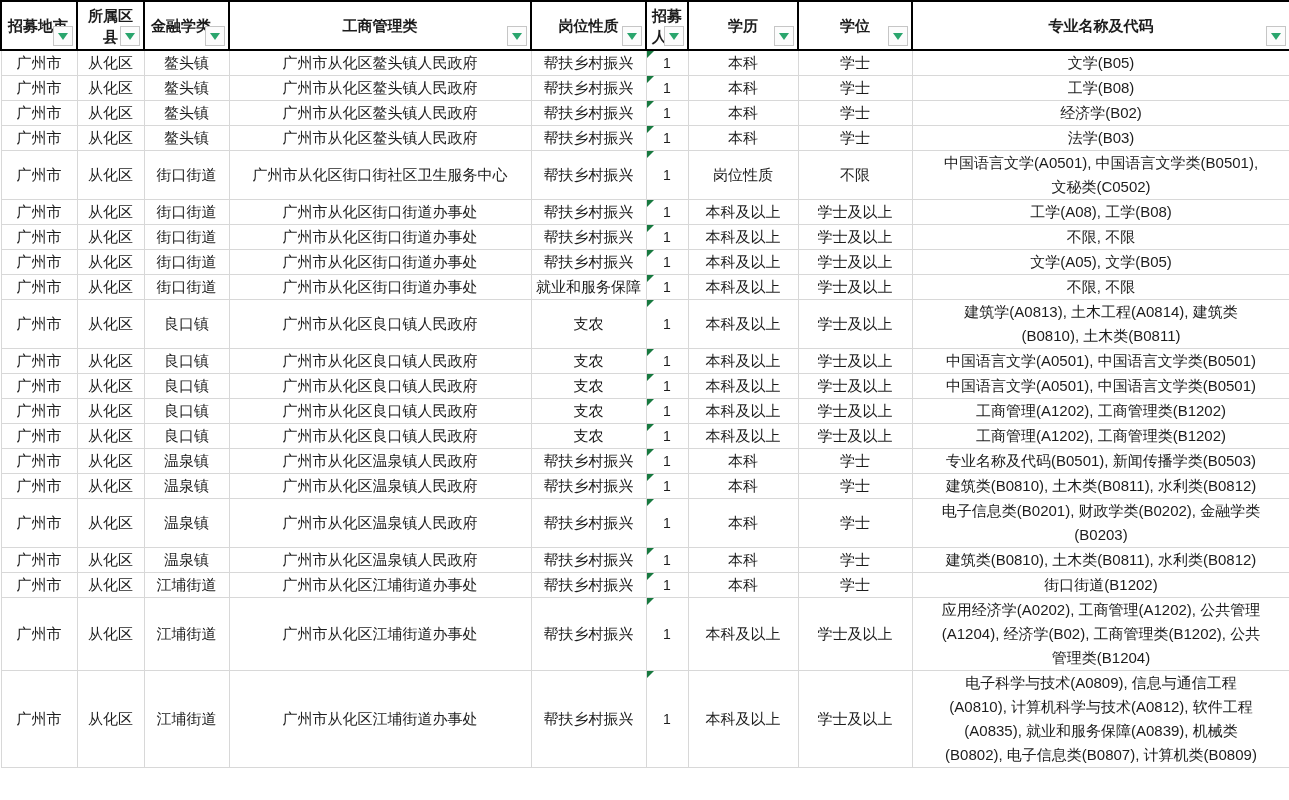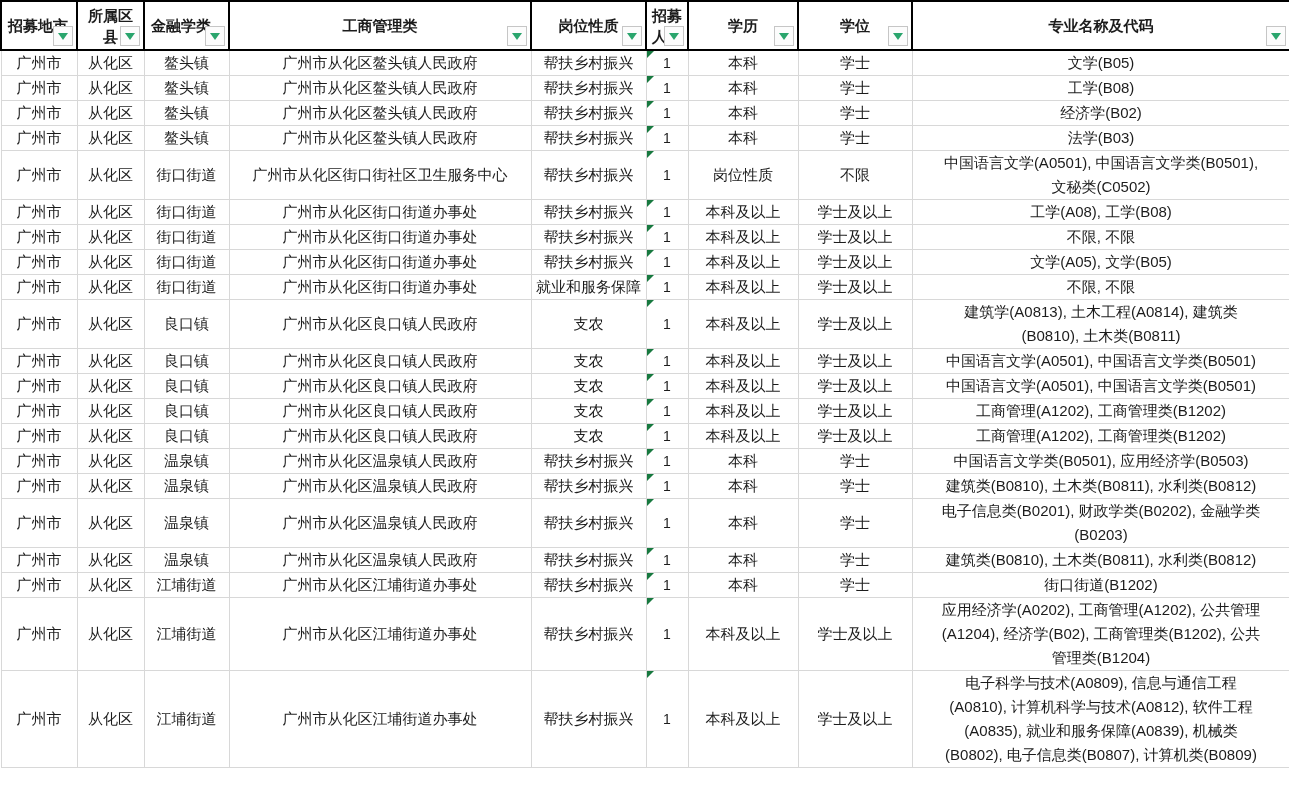--- a/index.html
+++ b/index.html
@@ -342,21 +342,21 @@
     <td><span class="cell-text">从化区</span></td>
     <td><span class="cell-text">温泉镇</span></td>
     <td><span class="cell-text">广州市从化区温泉镇人民政府</span></td>
     <td><span class="cell-text">帮扶乡村振兴</span></td>
     <td class="col-count">
       <span class="flag"></span>
       <span class="cell-text">1</span>
     </td>
     <td><span class="cell-text">本科</span></td>
     <td><span class="cell-text">学士</span></td>
-    <td class="col-majors"><span class="cell-text">中国语言文学类(B0501), 应用经济学(B0503)</span></td>
+    <td class="col-majors"><span class="cell-text">专业名称及代码(B0501), 新闻传播学类(B0503)</span></td>
   </tr>
         <tr>
     <td><span class="cell-text">广州市</span></td>
     <td><span class="cell-text">从化区</span></td>
     <td><span class="cell-text">温泉镇</span></td>
     <td><span class="cell-text">广州市从化区温泉镇人民政府</span></td>
     <td><span class="cell-text">帮扶乡村振兴</span></td>
     <td class="col-count">
       <span class="flag"></span>
       <span class="cell-text">1</span>

